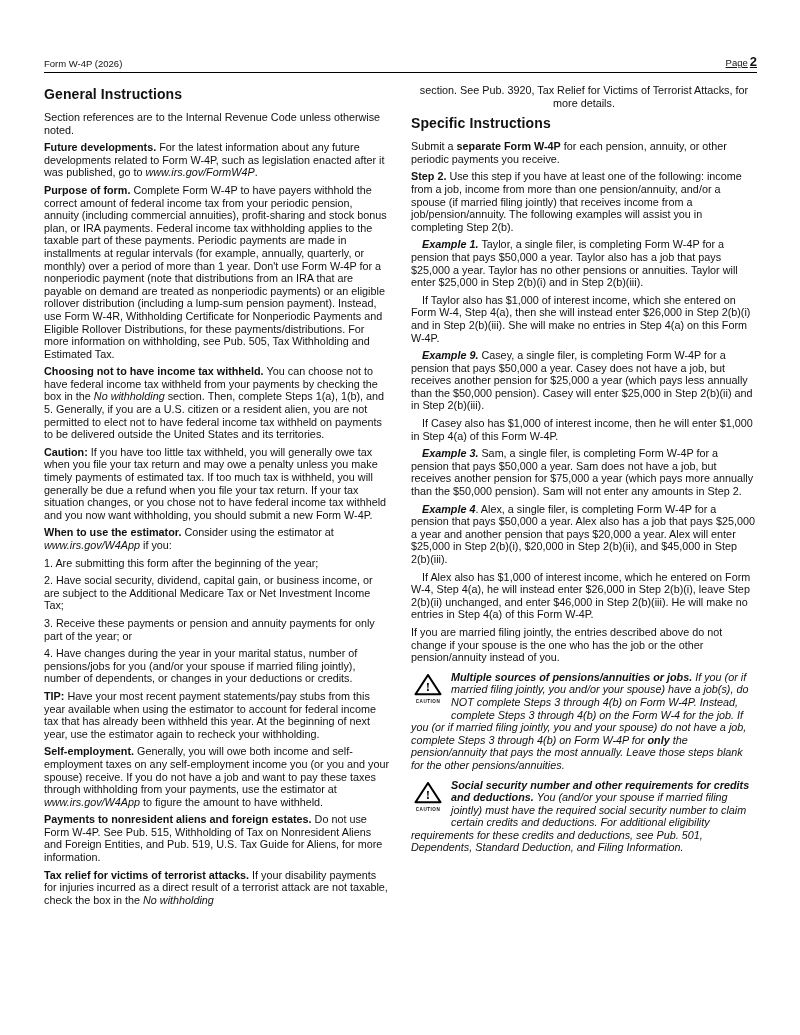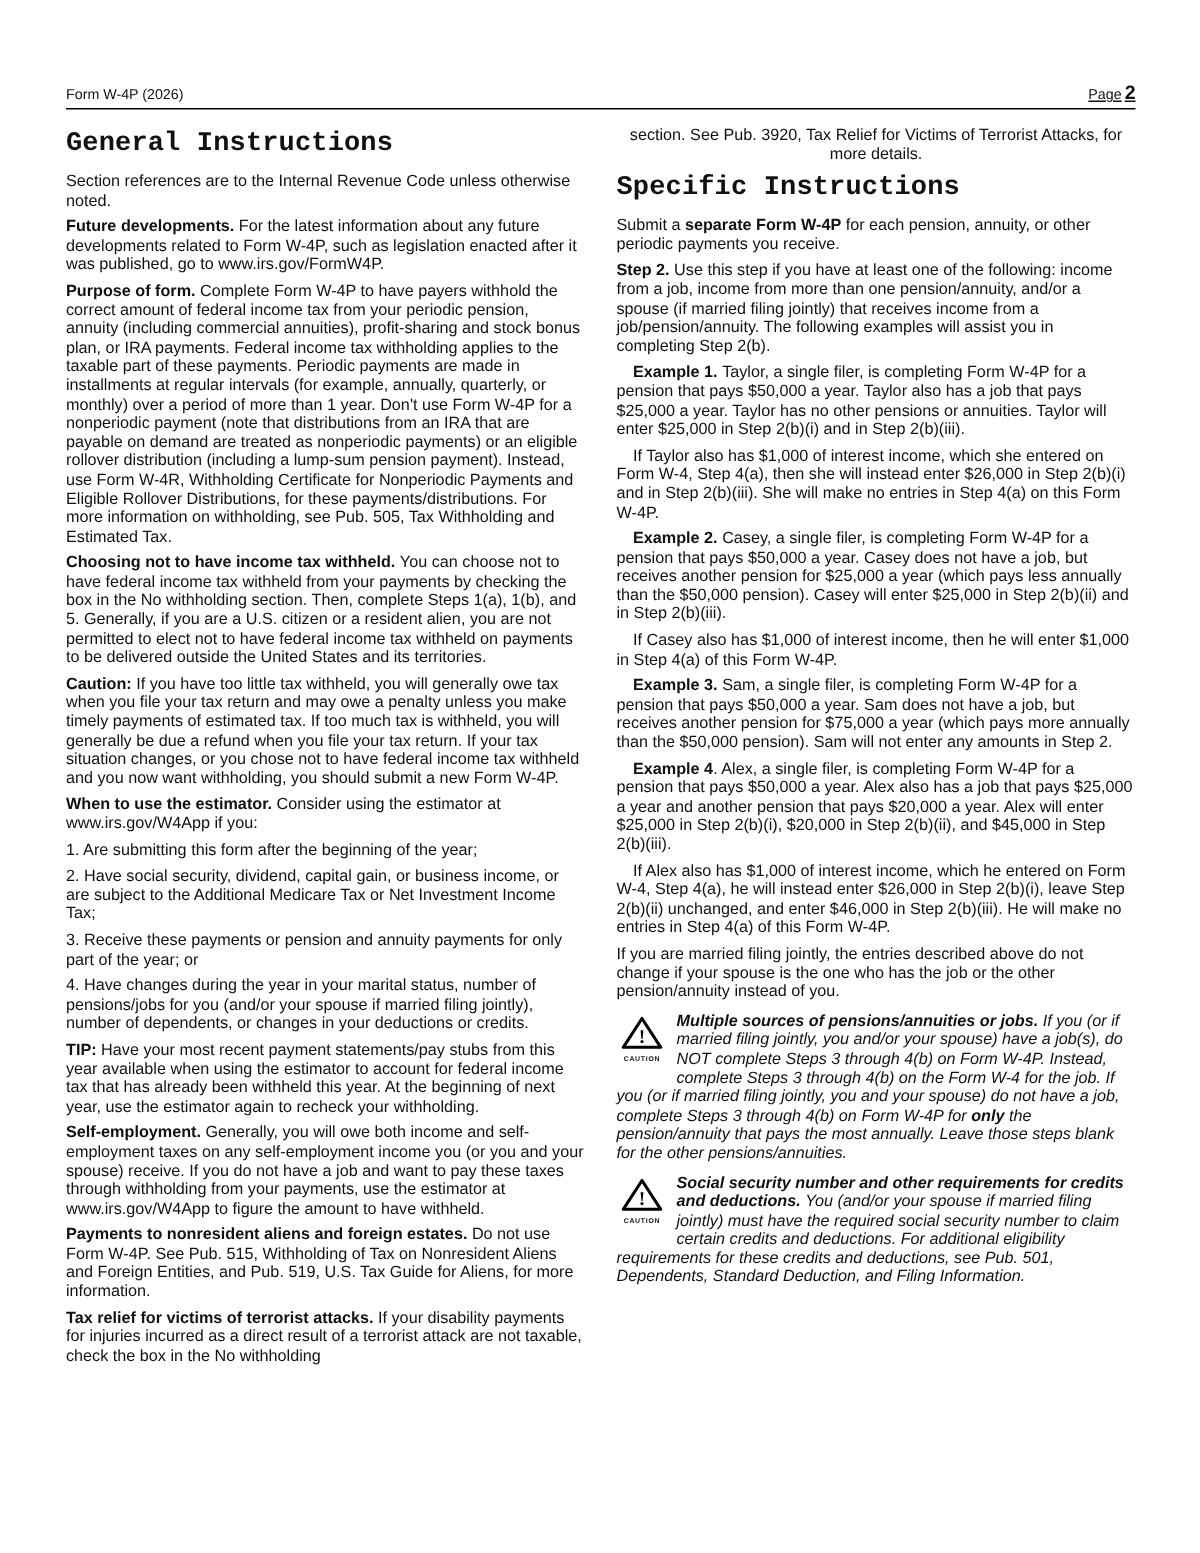--- a/index.html
+++ b/index.html
@@ -24,36 +24,35 @@
   }
   .form-id { font-size: 9.5px; margin-top: 12px; }
   .page-num { font-size: 9.5px; text-decoration: underline; }
   .page-num .num { font-size: 13px; font-weight: 700; margin-left: 2px; }
 
   .cols { display: flex; gap: 21px; margin-top: 7px; }
   .col { flex: 1; min-width: 0; }
   .col > .para:first-child { margin-top: 4px; text-align: center; }
 
   .section-heading {
-    font-size: 18px;
+    font-size: 14px;
     font-weight: 700;
     letter-spacing: 0.1px;
     margin: 6px 0 9px 0;
-    font-family: Liberation Mono, monospace;
   }
 
   .para {
     font-size: 10.8px;
     line-height: 12.6px;
     margin-bottom: 5px;
     text-align: left;
   }
   .para.indent { text-indent: 11px; }
   .b { font-weight: 700; }
-  .i { }
+  .i { font-style: italic; }
   .para.caution { font-style: italic; margin-top: 7px; }
 
   .caution-icon {
     float: left;
     width: 34px;
     margin: 2px 6px 1px 0;
     text-align: center;
     font-style: normal;
   }
   .caution-icon svg { display: block; margin: 0 auto; }
@@ -93,21 +92,21 @@
           <p class="para"><span class="b">Payments to nonresident aliens and foreign estates. </span><span>Do not use Form W-4P. See Pub. 515, Withholding of Tax on Nonresident Aliens and Foreign Entities, and Pub. 519, U.S. Tax Guide for Aliens, for more information.</span></p>
           <p class="para"><span class="b">Tax relief for victims of terrorist attacks. </span><span>If your disability payments for injuries incurred as a direct result of a terrorist attack are not taxable, check the box in the </span><span class="i">No withholding</span></p>
         </div>
       <div class="col">
           <p class="para"><span>section. See Pub. 3920, Tax Relief for Victims of Terrorist Attacks, for more details.</span></p>
           <div class="section-heading">Specific Instructions</div>
           <p class="para"><span>Submit a </span><span class="b">separate Form W-4P</span><span> for each pension, annuity, or other periodic payments you receive.</span></p>
           <p class="para"><span class="b">Step 2. </span><span>Use this step if you have at least one of the following: income from a job, income from more than one pension/annuity, and/or a spouse (if married filing jointly) that receives income from a job/pension/annuity. The following examples will assist you in completing Step 2(b).</span></p>
           <p class="para indent"><span class="b i">Example 1. </span><span>Taylor, a single filer, is completing Form W-4P for a pension that pays $50,000 a year. Taylor also has a job that pays $25,000 a year. Taylor has no other pensions or annuities. Taylor will enter $25,000 in Step 2(b)(i) and in Step 2(b)(iii).</span></p>
           <p class="para indent"><span>If Taylor also has $1,000 of interest income, which she entered on Form W-4, Step 4(a), then she will instead enter $26,000 in Step 2(b)(i) and in Step 2(b)(iii). She will make no entries in Step 4(a) on this Form W-4P.</span></p>
-          <p class="para indent"><span class="b i">Example 2. </span><span>Casey, a single filer, is completing Form W-4P for a pension that pays $50,000 a year. Casey does not have a job, but receives another pension for $25,000 a year (which pays less annually than the $50,000 pension). Casey will enter $25,000 in Step 2(b)(ii) and in Step 2(b)(iii).</span></p>
+          <p class="para indent"><span class="b i">Example 9. </span><span>Casey, a single filer, is completing Form W-4P for a pension that pays $50,000 a year. Casey does not have a job, but receives another pension for $25,000 a year (which pays less annually than the $50,000 pension). Casey will enter $25,000 in Step 2(b)(ii) and in Step 2(b)(iii).</span></p>
           <p class="para indent"><span>If Casey also has $1,000 of interest income, then he will enter $1,000 in Step 4(a) of this Form W-4P.</span></p>
           <p class="para indent"><span class="b i">Example 3. </span><span>Sam, a single filer, is completing Form W-4P for a pension that pays $50,000 a year. Sam does not have a job, but receives another pension for $75,000 a year (which pays more annually than the $50,000 pension). Sam will not enter any amounts in Step 2.</span></p>
           <p class="para indent"><span class="b i">Example 4</span><span>. Alex, a single filer, is completing Form W-4P for a pension that pays $50,000 a year. Alex also has a job that pays $25,000 a year and another pension that pays $20,000 a year. Alex will enter $25,000 in Step 2(b)(i), $20,000 in Step 2(b)(ii), and $45,000 in Step 2(b)(iii).</span></p>
           <p class="para indent"><span>If Alex also has $1,000 of interest income, which he entered on Form W-4, Step 4(a), he will instead enter $26,000 in Step 2(b)(i), leave Step 2(b)(ii) unchanged, and enter $46,000 in Step 2(b)(iii). He will make no entries in Step 4(a) of this Form W-4P.</span></p>
           <p class="para"><span>If you are married filing jointly, the entries described above do not change if your spouse is the one who has the job or the other pension/annuity instead of you.</span></p>
           <p class="para caution"><span class="caution-icon">
               <svg width="28" height="23" viewBox="0 0 30 24">
                 <path d="M15 1.8 L28.4 22.4 H1.6 Z" fill="#ffffff" stroke="#000000" stroke-width="2.2" stroke-linejoin="round"></path>
                 <text x="15" y="19.5" text-anchor="middle" font-size="14" font-weight="bold" font-family="Liberation Serif, serif">!</text>
               </svg>

